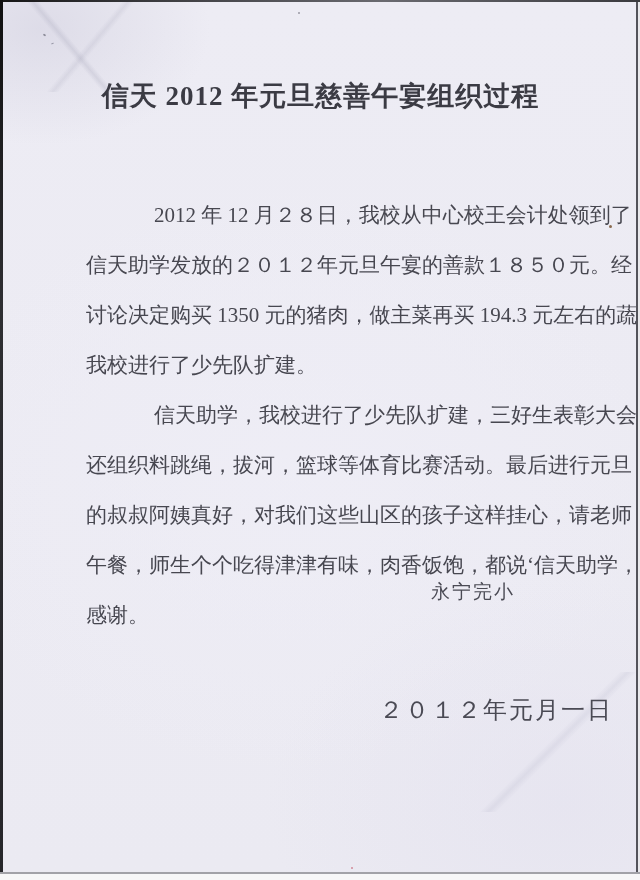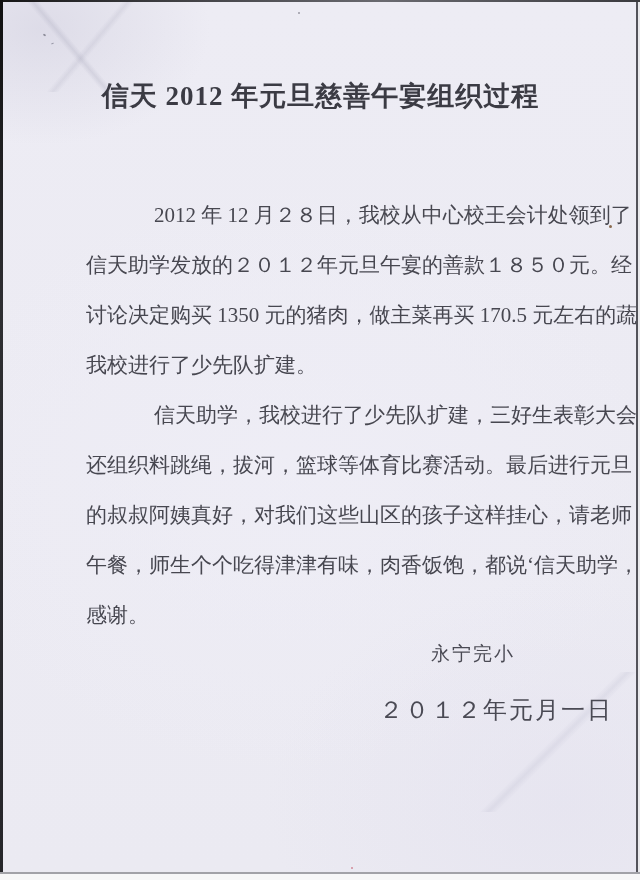--- a/index.html
+++ b/index.html
@@ -57,21 +57,21 @@
     position:absolute; left:83px; top:180px; width:476px;
     font-size:21px; color:#474750;
   }
   .line {
     height:33px; line-height:33px; white-space:nowrap;
     text-align:justify; text-align-last:justify;margin-top:17px;
   }
   .line.first { text-indent:68px; }
   .line.last  { text-align-last:left; }
   .doc-signature {
-    position:absolute; left:428px; top:639px;
+    position:absolute; left:428px; top:577px;
     font-size:19px; letter-spacing:2px; color:#4a4a54;
   }
   .doc-date {
     position:absolute; left:376px; top:666px;
     font-size:24px; letter-spacing:2px; color:#4a4a54;margin-top:26px;
   }
 </style>
 </head>
 <body>
 
@@ -80,21 +80,21 @@
   <div class="paper">
     <div class="crease-topleft"></div>
     <div class="crease-bottomright"></div>
 
     <h1 class="doc-title">信天 2012 年元旦慈善午宴组织过程</h1>
 
     <div class="doc-body">
       <div>
         <div class="line first">2012 年 12 月２８日，我校从中心校王会计处领到了</div>
         <div class="line">信天助学发放的２０１２年元旦午宴的善款１８５０元。经</div>
-        <div class="line">讨论决定购买 1350 元的猪肉，做主菜再买 170.5 元左右的蔬</div>
+        <div class="line">讨论决定购买 1350 元的猪肉，做主菜再买 194.3 元左右的蔬</div>
         <div class="line last">我校进行了少先队扩建。</div>
       </div>
       <div>
         <div class="line first">信天助学，我校进行了少先队扩建，三好生表彰大会</div>
         <div class="line">还组织料跳绳，拔河，篮球等体育比赛活动。最后进行元旦</div>
         <div class="line">的叔叔阿姨真好，对我们这些山区的孩子这样挂心，请老师</div>
         <div class="line">午餐，师生个个吃得津津有味，肉香饭饱，都说‘信天助学，</div>
         <div class="line last">感谢。</div>
       </div>
     </div>

